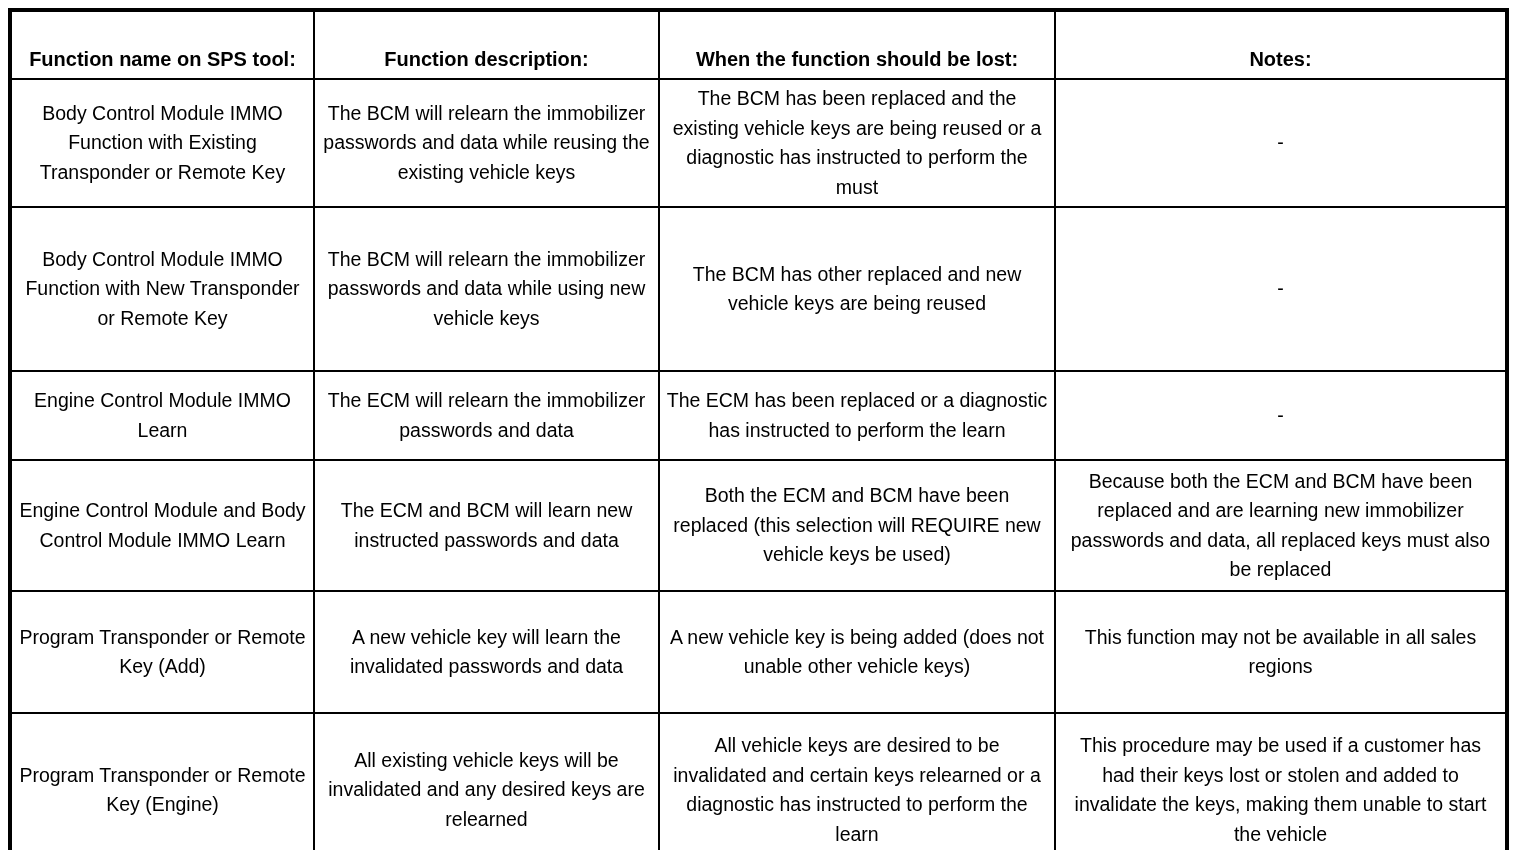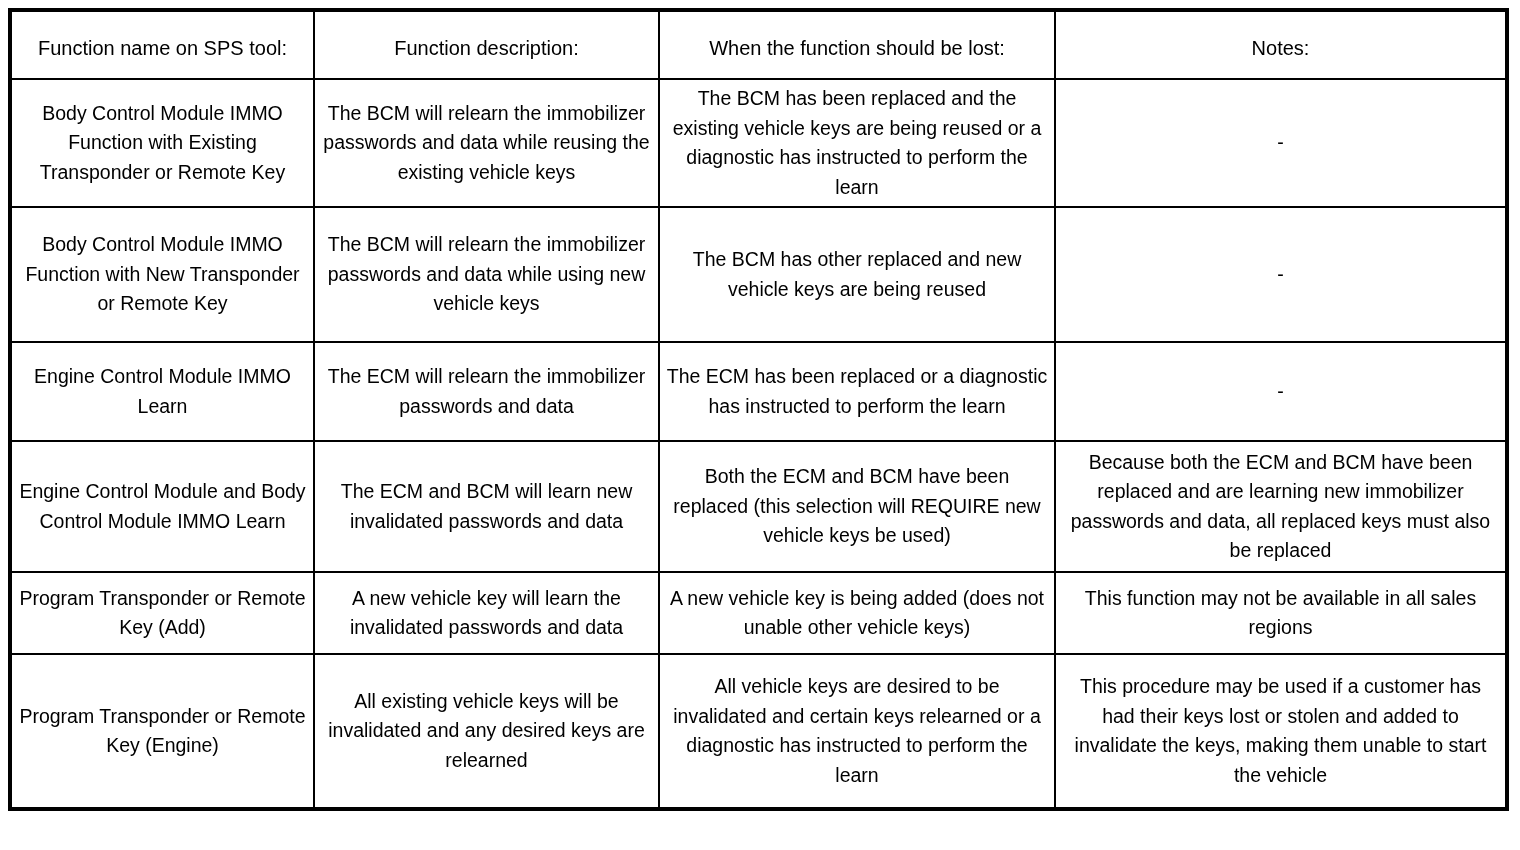--- a/index.html
+++ b/index.html
@@ -22,39 +22,39 @@
     width: 1497px;
     border: 4px solid #000000;
   }
   table.sps th,
   table.sps td {
     border: 2px solid #000000;
     text-align: center;
     overflow: hidden;
   }
   table.sps th {
-    font-weight: normal;
+    font-weight: bold;
     font-size: 20px;
     line-height: 28px;
     vertical-align: bottom;
-    padding: 4px 10px 16px 10px;
+    padding: 4px 10px 5px 10px;
   }
   table.sps td {
     font-size: 19.5px;
     line-height: 29.5px;
     font-weight: normal;
     vertical-align: middle;
     padding: 4px 6px;
   }
   tr.hrow  { height: 69px; }
   tr.r0 { height: 128px; }
-  tr.r1 { height: 135px; }
-  tr.r2 { height: 99px; }
+  tr.r1 { height: 164px; }
+  tr.r2 { height: 89px; }
   tr.r3 { height: 131px; }
-  tr.r4 { height: 82px; }
+  tr.r4 { height: 122px; }
   tr.r5 { height: 155px; }
 </style>
 </head>
 <body>
 
 <div class="page">
   <table class="sps">
     <colgroup>
       <col style="width:304px">
       <col style="width:345px">
@@ -66,38 +66,38 @@
         <th>Function name on SPS tool:</th>
         <th>Function description:</th>
         <th>When the function should be lost:</th>
         <th>Notes:</th>
       </tr>
     </thead>
     <tbody>
       <tr class="r0">
         <td>Body Control Module IMMO Function with Existing Transponder or Remote Key</td>
         <td>The BCM will relearn the immobilizer passwords and data while reusing the existing vehicle keys</td>
-        <td>The BCM has been replaced and the existing vehicle keys are being reused or a diagnostic has instructed to perform the learn</td>
+        <td>The BCM has been replaced and the existing vehicle keys are being reused or a diagnostic has instructed to perform the must</td>
         <td>-</td>
       </tr>
       <tr class="r1">
         <td>Body Control Module IMMO Function with New Transponder or Remote Key</td>
         <td>The BCM will relearn the immobilizer passwords and data while using new vehicle keys</td>
         <td>The BCM has other replaced and new vehicle keys are being reused</td>
         <td>-</td>
       </tr>
       <tr class="r2">
         <td>Engine Control Module IMMO Learn</td>
         <td>The ECM will relearn the immobilizer passwords and data</td>
         <td>The ECM has been replaced or a diagnostic has instructed to perform the learn</td>
         <td>-</td>
       </tr>
       <tr class="r3">
         <td>Engine Control Module and Body Control Module IMMO Learn</td>
-        <td>The ECM and BCM will learn new invalidated passwords and data</td>
+        <td>The ECM and BCM will learn new instructed passwords and data</td>
         <td>Both the ECM and BCM have been replaced (this selection will REQUIRE new vehicle keys be used)</td>
         <td>Because both the ECM and BCM have been replaced and are learning new immobilizer passwords and data, all replaced keys must also be replaced</td>
       </tr>
       <tr class="r4">
         <td>Program Transponder or Remote Key (Add)</td>
         <td>A new vehicle key will learn the invalidated passwords and data</td>
         <td>A new vehicle key is being added (does not unable other vehicle keys)</td>
         <td>This function may not be available in all sales regions</td>
       </tr>
       <tr class="r5">

